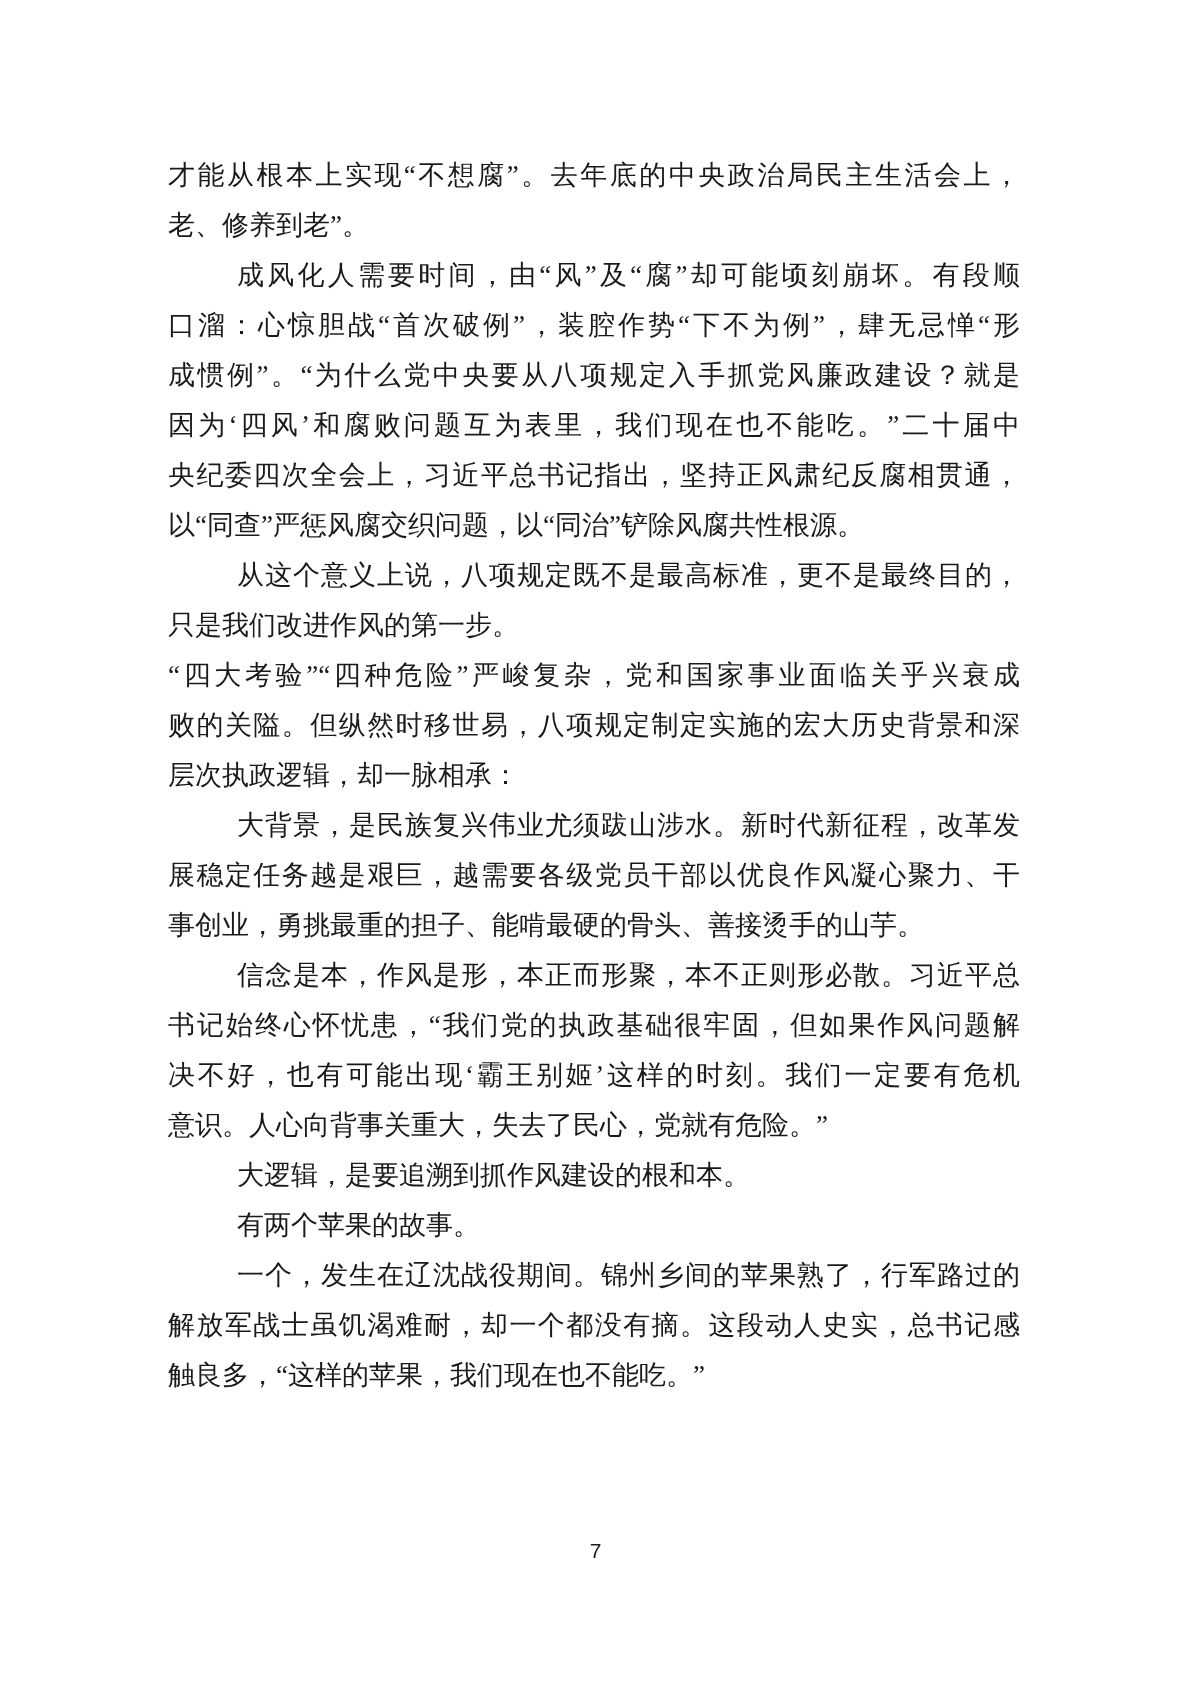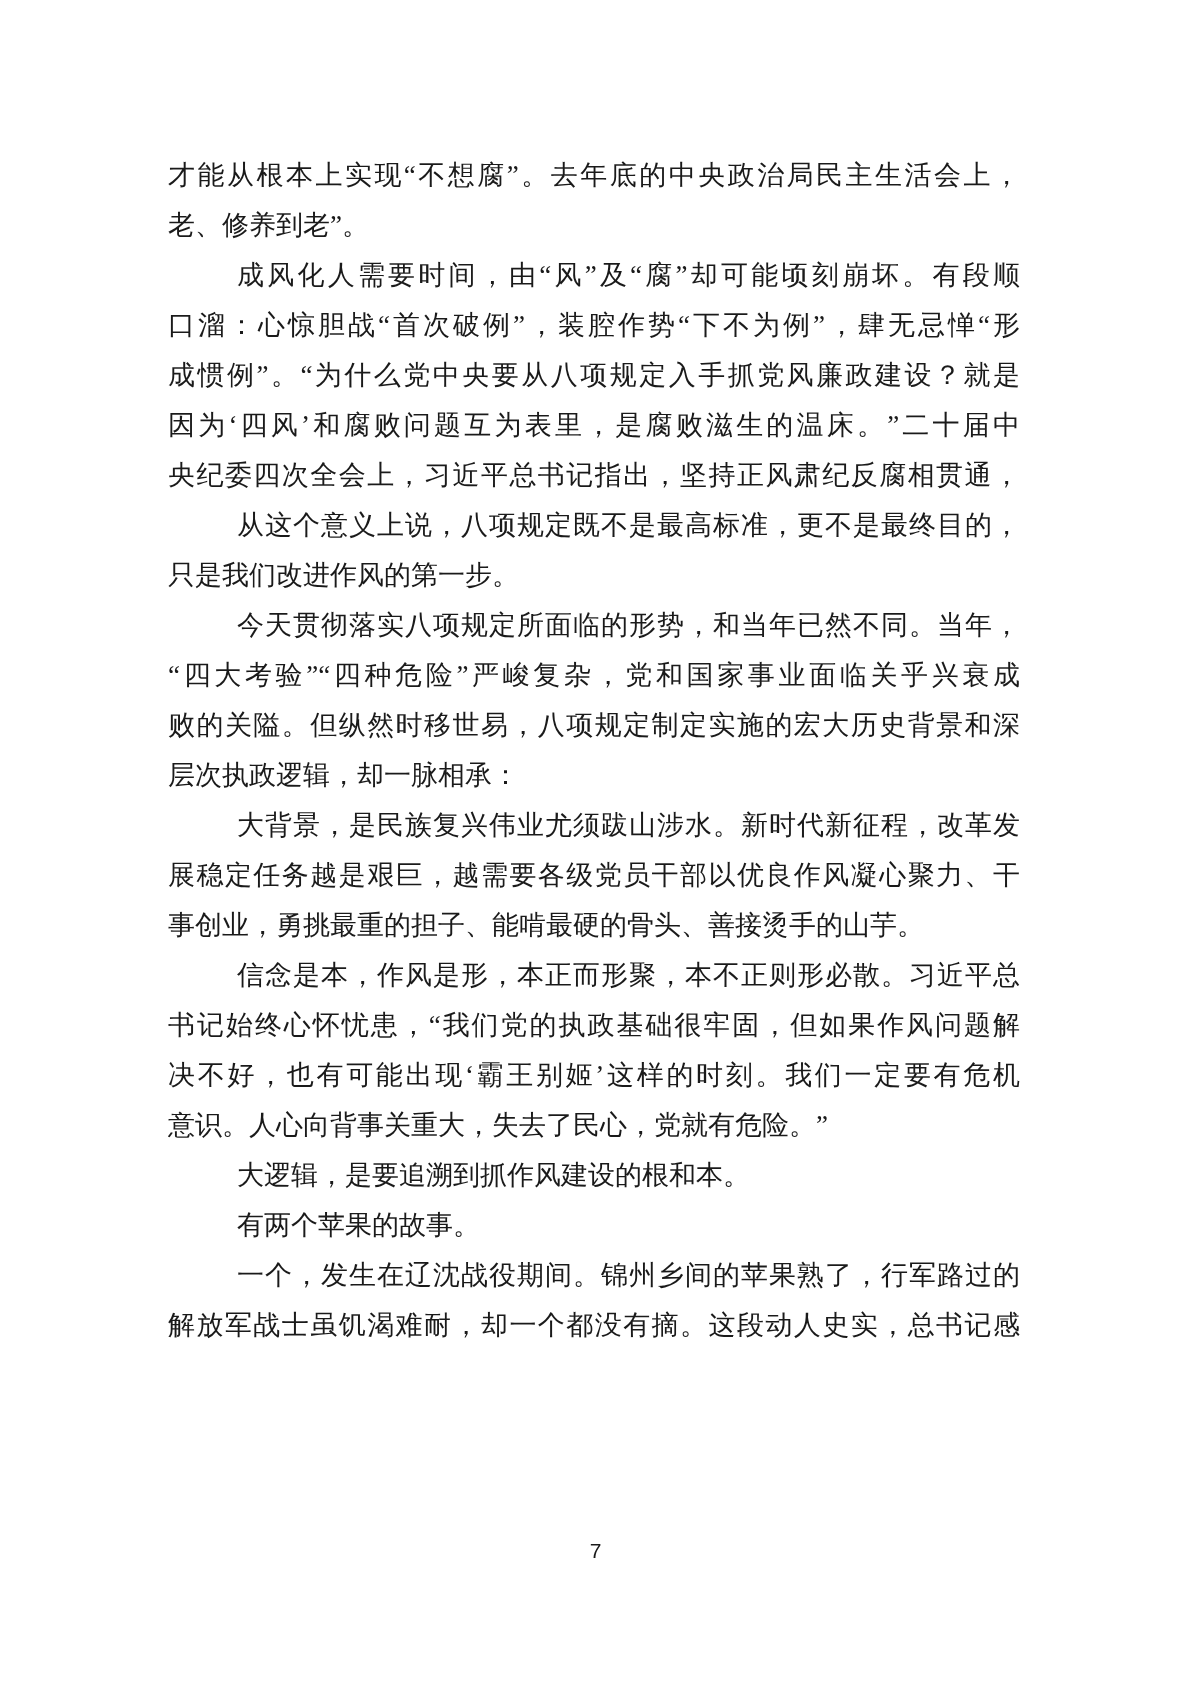--- a/index.html
+++ b/index.html
@@ -71,31 +71,31 @@
 
     <div class="paragraph">
       <div class="line">才能从根本上实现“不想腐”。去年底的中央政治局民主生活会上，</div>
       <div class="line plast">老、修养到老”。</div>
     </div>
 
     <div class="paragraph">
       <div class="line first">成风化人需要时间，由“风”及“腐”却可能顷刻崩坏。有段顺</div>
       <div class="line">口溜：心惊胆战“首次破例”，装腔作势“下不为例”，肆无忌惮“形</div>
       <div class="line">成惯例”。“为什么党中央要从八项规定入手抓党风廉政建设？就是</div>
-      <div class="line">因为‘四风’和腐败问题互为表里，是腐败滋生的温床。”二十届中</div>
+      <div class="line">因为‘四风’和腐败问题互为表里，我们现在也不能吃。”二十届中</div>
       <div class="line">央纪委四次全会上，习近平总书记指出，坚持正风肃纪反腐相贯通，</div>
+      <div class="line plast">以“同查”严惩风腐交织问题，以“同治”铲除风腐共性根源。</div>
     </div>
 
     <div class="paragraph">
       <div class="line first">从这个意义上说，八项规定既不是最高标准，更不是最终目的，</div>
       <div class="line plast">只是我们改进作风的第一步。</div>
     </div>
 
     <div class="paragraph">
-      <div class="line first">今天贯彻落实八项规定所面临的形势，和当年已然不同。当年，</div>
       <div class="line">“四大考验”“四种危险”严峻复杂，党和国家事业面临关乎兴衰成</div>
       <div class="line">败的关隘。但纵然时移世易，八项规定制定实施的宏大历史背景和深</div>
       <div class="line plast">层次执政逻辑，却一脉相承：</div>
     </div>
 
     <div class="paragraph">
       <div class="line first">大背景，是民族复兴伟业尤须跋山涉水。新时代新征程，改革发</div>
       <div class="line">展稳定任务越是艰巨，越需要各级党员干部以优良作风凝心聚力、干</div>
       <div class="line plast">事创业，勇挑最重的担子、能啃最硬的骨头、善接烫手的山芋。</div>
     </div>
@@ -111,18 +111,19 @@
       <div class="line first plast">大逻辑，是要追溯到抓作风建设的根和本。</div>
     </div>
 
     <div class="paragraph">
       <div class="line first plast">有两个苹果的故事。</div>
     </div>
 
     <div class="paragraph">
       <div class="line first">一个，发生在辽沈战役期间。锦州乡间的苹果熟了，行军路过的</div>
       <div class="line">解放军战士虽饥渴难耐，却一个都没有摘。这段动人史实，总书记感</div>
+      <div class="line plast">触良多，“这样的苹果，我们现在也不能吃。”</div>
     </div>
 
   </div>
 
   <div class="page-number">7</div>
 </div>
 
 </body></html>

